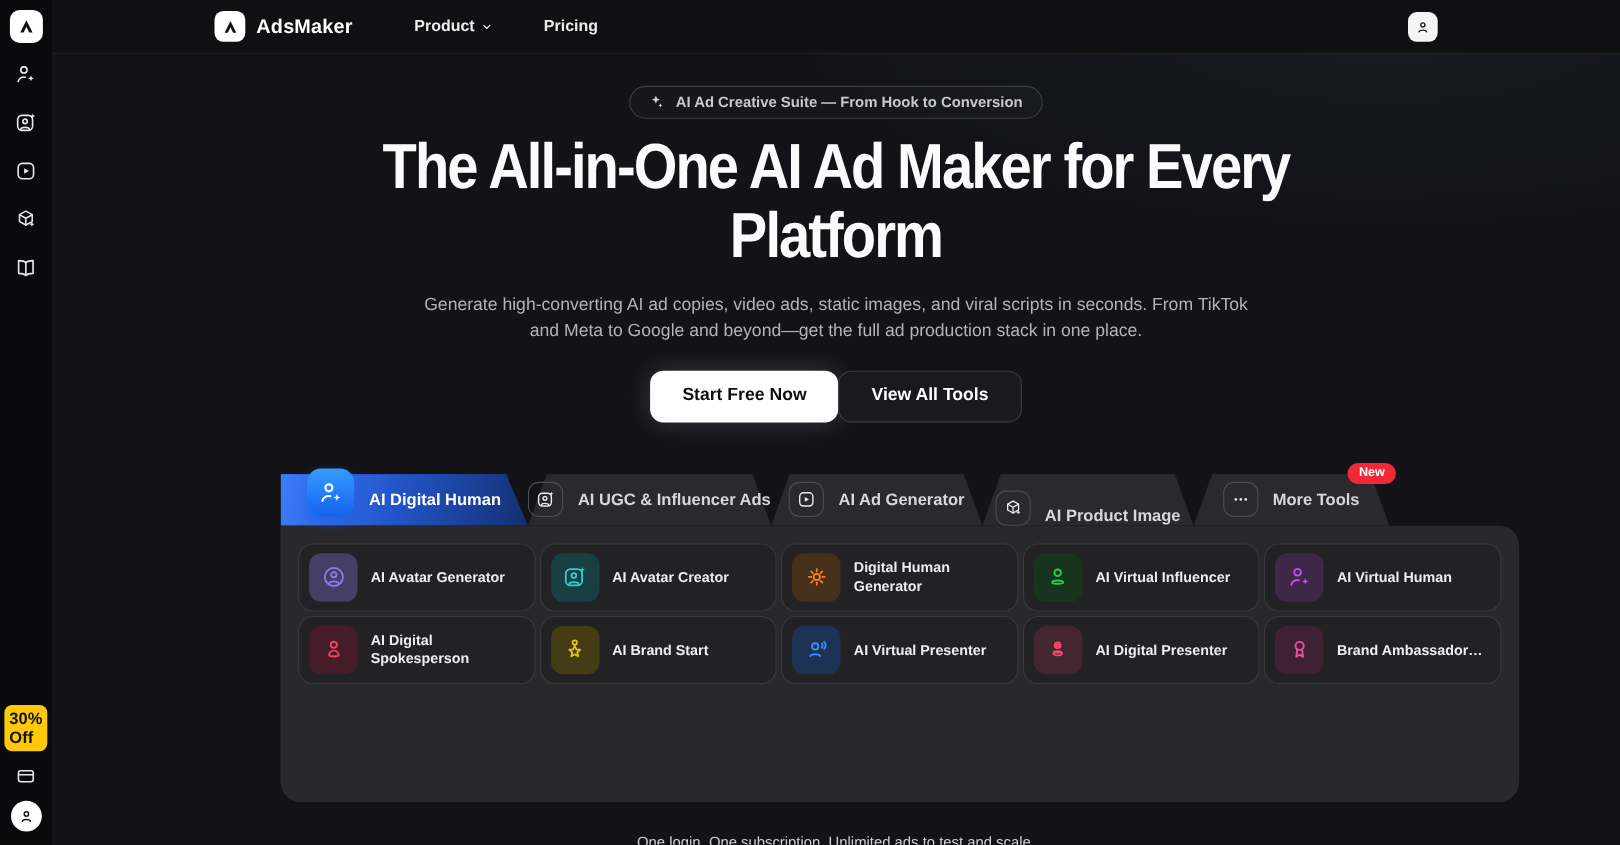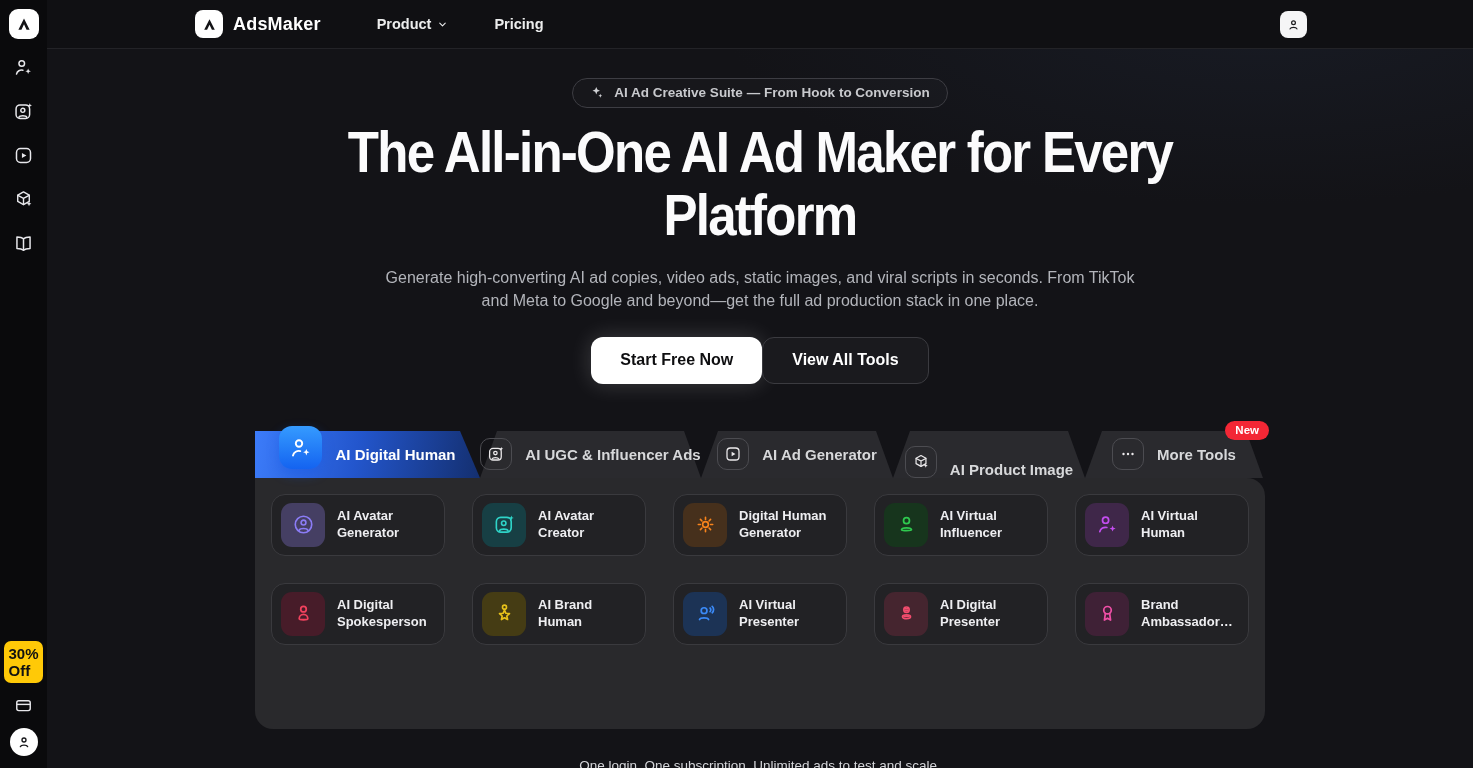--- a/index.html
+++ b/index.html
@@ -67,22 +67,22 @@
     clip-path:polygon(0 0, calc(100% - 20px) 0, 100% 100%, 0 100%); }
   .tab-iconbox { width:32px; height:32px; border:1px solid #4c4c51; border-radius:10px;
     display:grid; place-items:center; color:#eceaec; }
   .tab-icontile { width:43px; height:43px; margin-top:-13px; border-radius:13px;
     background:linear-gradient(180deg,#359bff,#1463f0); color:#fff;
     box-shadow:0 5px 12px rgba(22,90,230,.45); display:grid; place-items:center; }
   .w1{width:225px;} .w2{width:221px;} .w3{width:192px;} .w4{width:192px;align-items:flex-end;} .w5{width:178px;}
   .new-badge { position:absolute; top:-10px; right:-6px; z-index:3; color:#fff; font-size:11.5px;
     font-weight:700; padding:3px 10px 4px; border-radius:999px; }
 
-  .panel { width:1010px; height:251px; background:#29292c; border-radius:0 18px 18px 18px;
-    padding:16px; display:grid; grid-template-columns:repeat(5,1fr); gap:27px;
+  .panel { width:1126px; height:251px; background:#29292c; border-radius:0 18px 18px 18px;
+    padding:16px; display:grid; grid-template-columns:repeat(5,1fr); gap:4px;
     align-content:start; }
   .card { height:62px; background:#222225; border:1px solid #3a3a3e; border-radius:14px;
     display:flex; align-items:center; gap:12px; padding:0 8px 0 9px; cursor:pointer; }
   .tile { width:44px; height:44px; border-radius:11px; flex:none; display:grid; place-items:center; }
   .card-label { color:#eeeef1; font-size:13px; font-weight:600; line-height:1.28; }
 
   .footer-note { position:absolute; left:0; right:0; top:709px; text-align:center;
     color:#d4d5d9; font-size:13.5px; font-weight:500; }
 
   svg { display:block; }
@@ -336,21 +336,21 @@
         <span class="card-label">AI Digital Spokesperson</span>
       </div>
 
       <div class="card">
         <span class="tile" style="background: rgb(69, 60, 20); color: rgb(232, 194, 26);">
           <svg width="23" height="23" viewBox="0 0 24 24" fill="none" stroke="currentColor" stroke-width="1.7" stroke-linecap="round" stroke-linejoin="round">
               <circle cx="12" cy="5.4" r="2.1"></circle>
               <path d="m12 8.4 1.5 3.4 3.7.3-2.8 2.5.8 3.7-3.2-1.9-3.2 1.9.8-3.7-2.8-2.5 3.7-.3z"></path>
             </svg>
         </span>
-        <span class="card-label">AI Brand Human</span>
+        <span class="card-label">AI Brand Start</span>
       </div>
 
       <div class="card">
         <span class="tile" style="background: rgb(28, 51, 85); color: rgb(59, 138, 247);">
           <svg width="23" height="23" viewBox="0 0 24 24" fill="none" stroke="currentColor" stroke-width="1.8" stroke-linecap="round">
               <circle cx="10.5" cy="9" r="3"></circle>
               <path d="M5.8 18.3c.9-2.4 8.5-2.4 9.4 0"></path>
               <path d="M16.8 6.3c1 .9 1 2.8 0 3.7M19 4.6c1.9 1.6 1.9 5 0 6.6"></path>
             </svg>
         </span>

